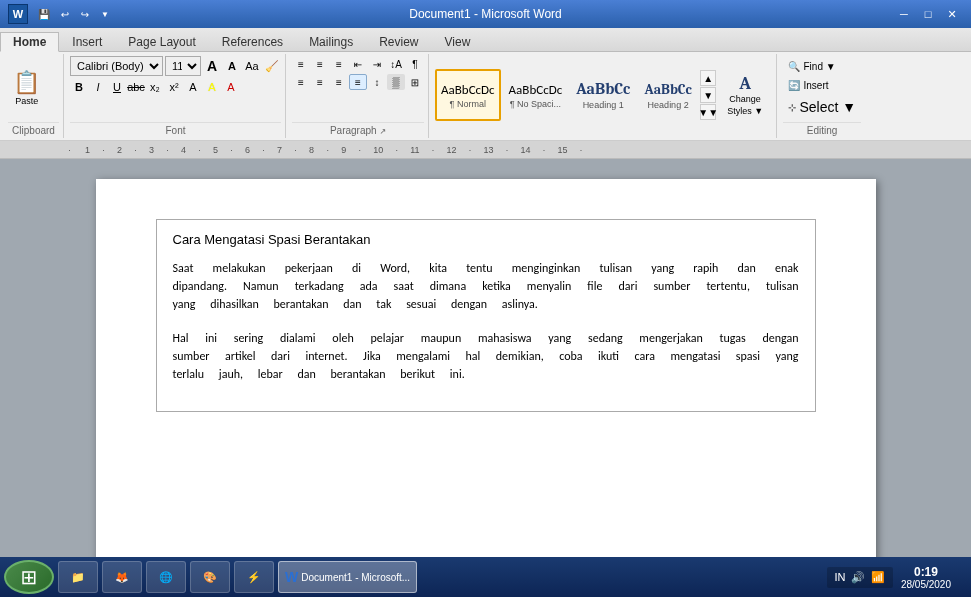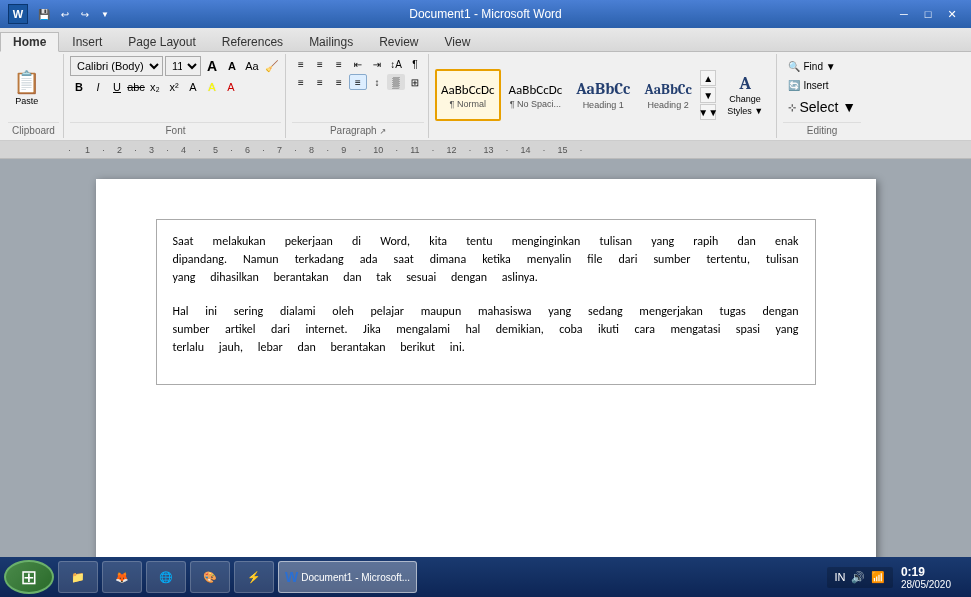--- a/index.html
+++ b/index.html
@@ -71,21 +71,21 @@
     .zoom-bar-fill { width: 70%; height: 100%; background: white; border-radius: 4px; }
     .zoom-btn { color: white; font-size: 14px; cursor: pointer; }
 
     
     .taskbar { background: linear-gradient(to bottom, #1a3a70, #0d2555); height: 40px; display: flex; align-items: center; padding: 0 4px; gap: 4px; position: fixed; bottom: 0; width: 971px; }
     .taskbar-start { width: 50px; height: 34px; background: linear-gradient(135deg, #4a8a4a, #2a6a2a); border-radius: 50%; display: flex; align-items: center; justify-content: center; cursor: pointer; border: 2px solid #6ab06a; }
     .taskbar-btn { height: 32px; min-width: 40px; background: rgba(255,255,255,0.15); border: 1px solid rgba(255,255,255,0.2); border-radius: 3px; display: flex; align-items: center; justify-content: center; cursor: pointer; padding: 0 6px; color: white; font-size: 11px; }
     .taskbar-btn.active { background: rgba(255,255,255,0.3); border-color: rgba(255,255,255,0.5); }
     .taskbar-right { margin-left: auto; display: flex; align-items: center; gap: 8px; color: white; font-size: 11px; }
     .sys-tray { display: flex; align-items: center; gap: 6px; background: rgba(0,0,0,0.2); padding: 4px 8px; border-radius: 2px; }
-    .time-display { text-align: left; }
+    .time-display { text-align: center; }
     .time-display .time { font-size: 12px; font-weight: bold; }
     .time-display .date { font-size: 10px; }
     .para-btn { width: 18px; height: 16px; border: 1px solid transparent; cursor: pointer; display: flex; align-items: center; justify-content: center; font-size: 10px; border-radius: 2px; }
     .para-btn.active-align { background: #ddeeff; border-color: #88aacc; }
     .group-bottom { font-size: 10px; color: #666; text-align: center; padding-top: 2px; border-top: 1px solid #ddd; }
     .expand-arrow { font-size: 8px; cursor: pointer; }
   </style>
 </head>
 <body>
 
@@ -279,20 +279,21 @@
       <span style="padding:0 6px;">·</span>
     </div>
   </div>
 </div>
 
 <div class="doc-area">
   <div class="doc-page">
 
 
     <div class="doc-box">
+      <div class="doc-box-title">Cara Mengatasi Spasi Berantakan</div>
       <p class="doc-paragraph spaced" contenteditable="false" style="font-size: 12px; font-family: Calibri, sans-serif; word-spacing: 12px; text-align: justify; line-height: 1.5; margin-bottom: 16px;">Saat melakukan         pekerjaan di Word,          kita tentu menginginkan       tulisan yang rapih dan enak dipandang. Namun          terkadang ada saat          dimana ketika          menyalin file         dari sumber         tertentu, tulisan yang         dihasilkan berantakan dan tak          sesuai dengan aslinya.</p>
       <p class="doc-paragraph spaced" contenteditable="false" style="font-size: 12px; font-family: Calibri, sans-serif; word-spacing: 12px; text-align: justify; line-height: 1.5;">Hal ini sering          dialami oleh pelajar           maupun mahasiswa yang          sedang mengerjakan tugas dengan         sumber artikel dari           internet. Jika mengalami          hal demikian,   coba ikuti cara mengatasi spasi yang          terlalu jauh, lebar dan          berantakan berikut ini.</p>
     </div>
   </div>
 </div>
 
 <div class="status-bar">
   <div class="status-left">
     <span>e: 1 of 1</span>
     <span>Words: 72</span>

